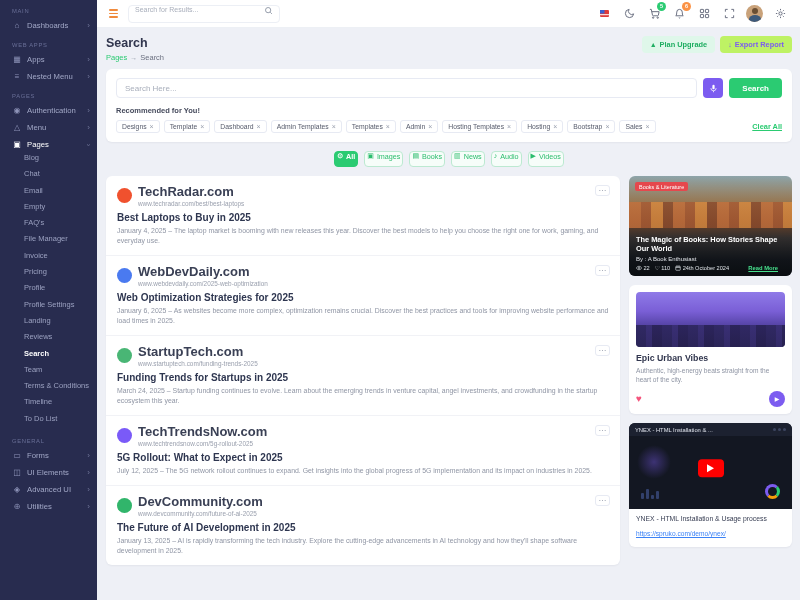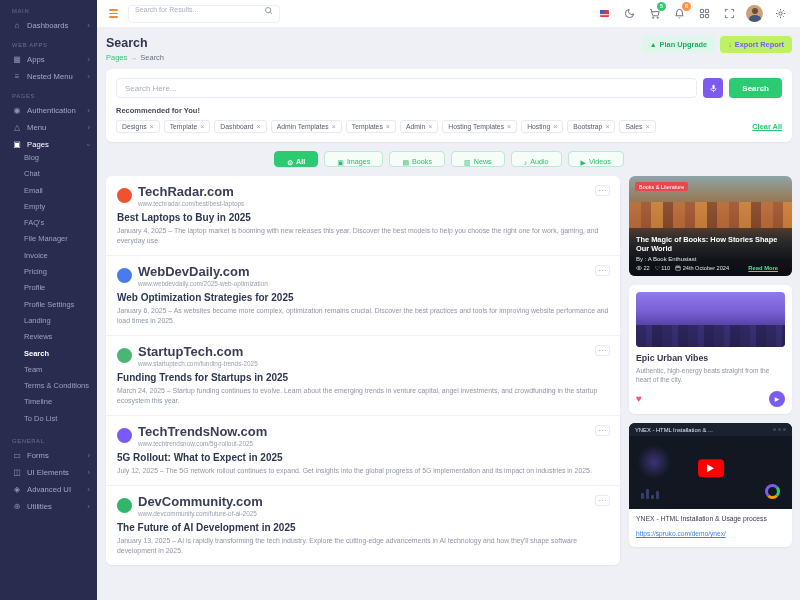--- a/index.html
+++ b/index.html
@@ -61,21 +61,21 @@
 .mic-btn{width:20px;height:20px;border-radius:4px;background:#7c5cf0;border:0;display:flex;align-items:center;justify-content:center;cursor:pointer;flex-shrink:0}
 .search-btn{height:20px;padding:0 13px;border-radius:4px;background:#2bcb72;border:0;color:#fff;font-size:8px;cursor:pointer;font-weight:bold;flex-shrink:0}
 .reco-label{font-size:7.5px;color:#454a5c;font-weight:bold;margin-top:8px}
 .tags-row{display:flex;align-items:center;gap:4px;margin-top:5px}
 .tag{display:inline-flex;align-items:center;gap:3px;border:1px solid #e7eaf3;border-radius:3px;padding:2px 5px;font-size:6.8px;color:#565b6b;background:#fff;cursor:pointer;white-space:nowrap}
 .tag .x{color:#9aa0ae;font-size:7px;line-height:1}
 .clear-all{margin-left:auto;color:#2bcb72;font-size:7.4px;text-decoration:underline;cursor:pointer;white-space:nowrap;font-weight:bold}
 
 
 .filters{display:flex;justify-content:center;gap:6px;margin:3px 0 9px}
-.fbtn{height:16px;display:flex;align-items:flex-end;gap:3px;padding:0 12px;border-radius:4px;border:1px solid #bce9d1;background:#f6fdf9;color:#2bbd6d;font-size:7.2px;cursor:pointer}
+.fbtn{height:16px;display:flex;align-items:flex-start;gap:3px;padding:0 2px;border-radius:4px;border:1px solid #bce9d1;background:#f6fdf9;color:#2bbd6d;font-size:7.2px;cursor:pointer}
 .fbtn .fg{font-size:7px;line-height:1}
 .fbtn.active{background:#2bcb72;border-color:#2bcb72;color:#fff;font-weight:bold}
 
 
 .cols{display:flex;gap:9px;align-items:flex-start}
 .left-col{flex:1;min-width:0}
 .results-card{background:#fff;border-radius:6px;overflow:hidden;box-shadow:0 1px 2px rgba(20,20,40,.05)}
 .result{padding:8px 11px 9px;border-bottom:1px solid #f1f2f6;position:relative}
 .result:last-child{border-bottom:0}
 .r-head{display:flex;align-items:center;gap:6px}

